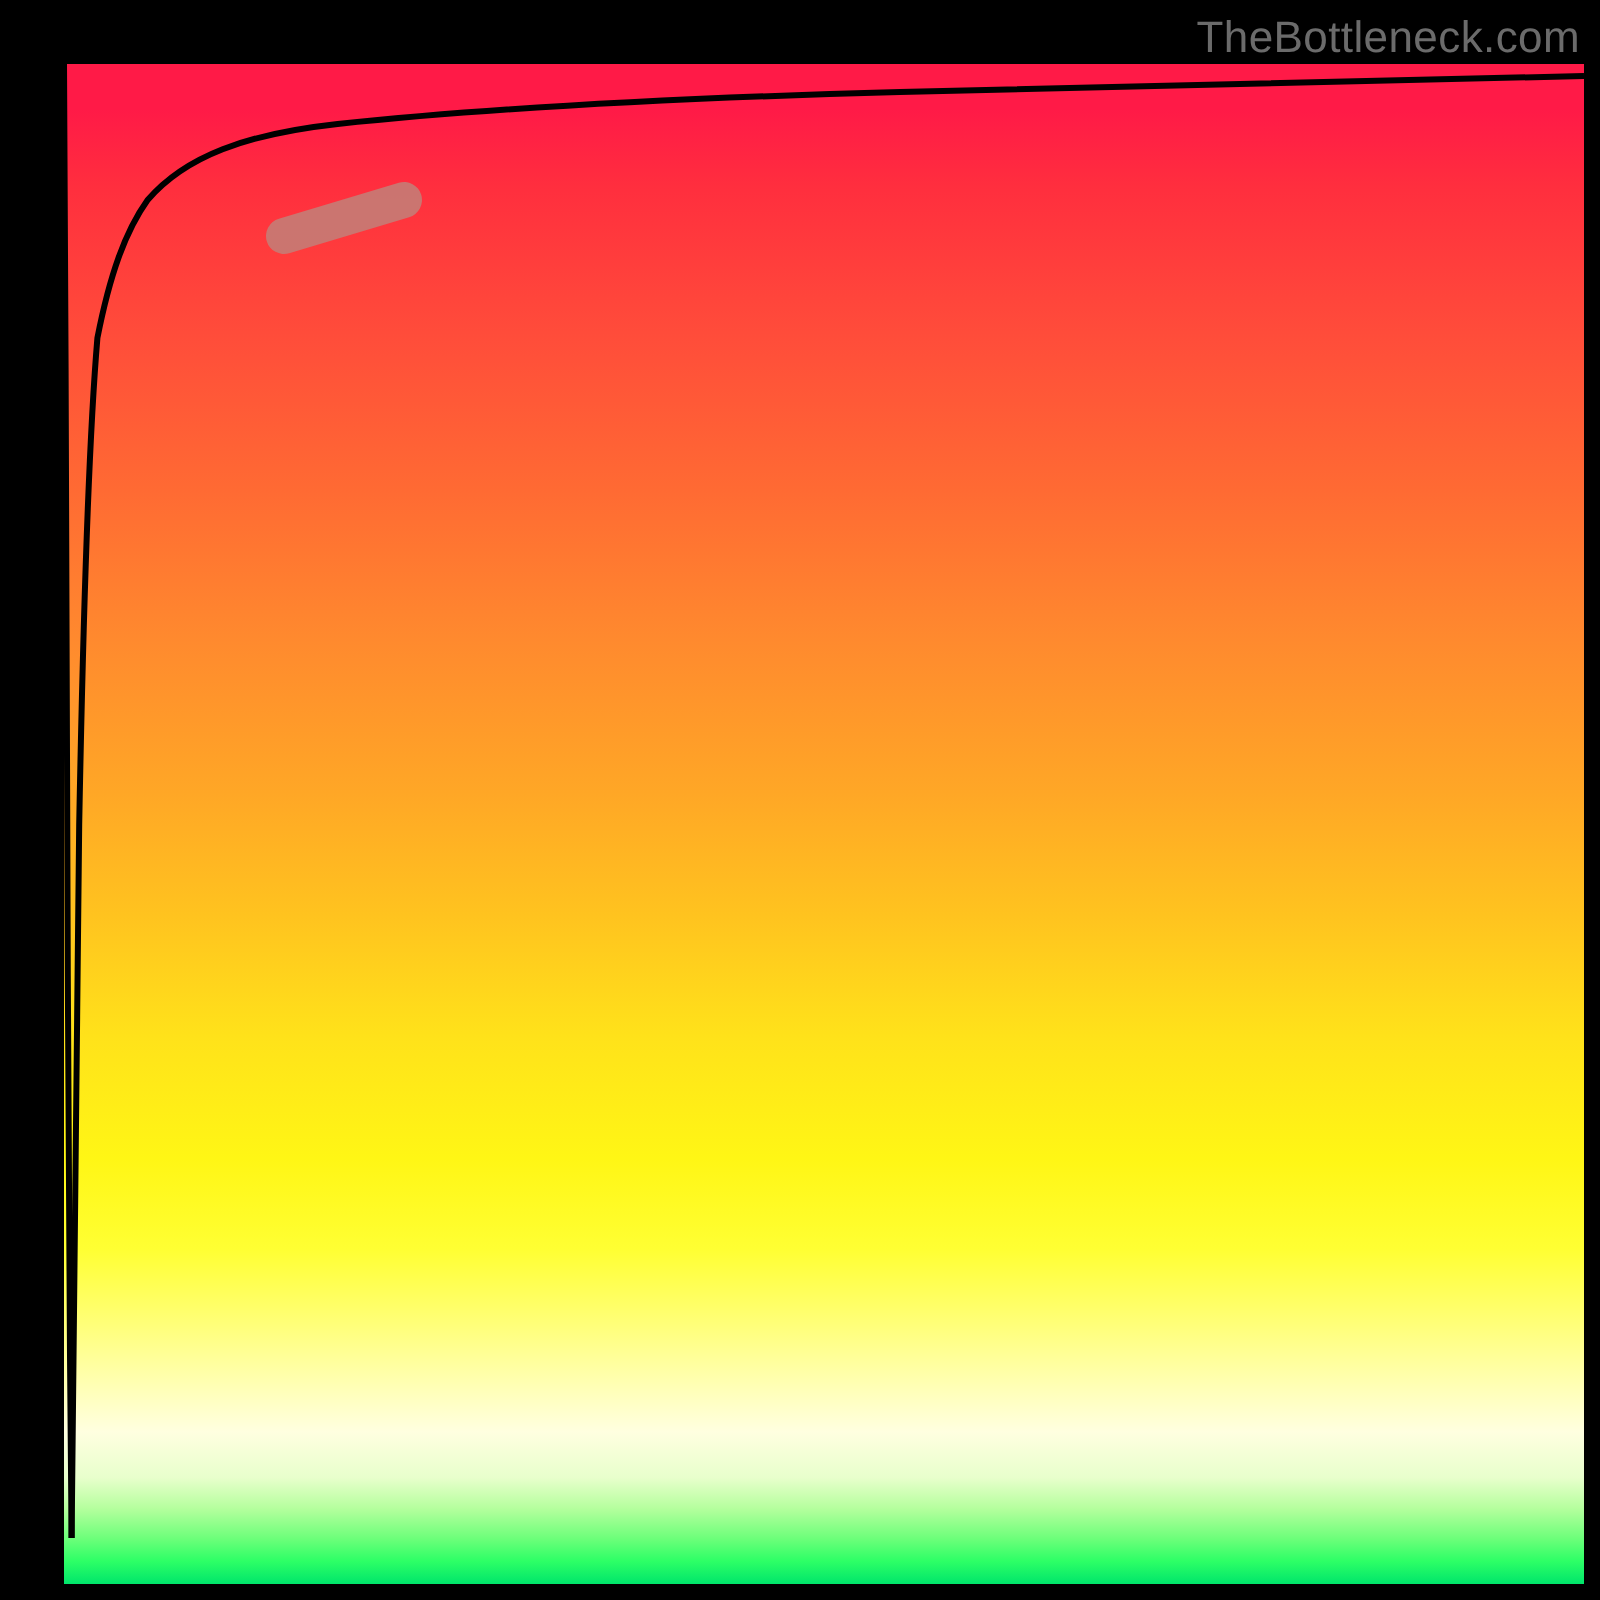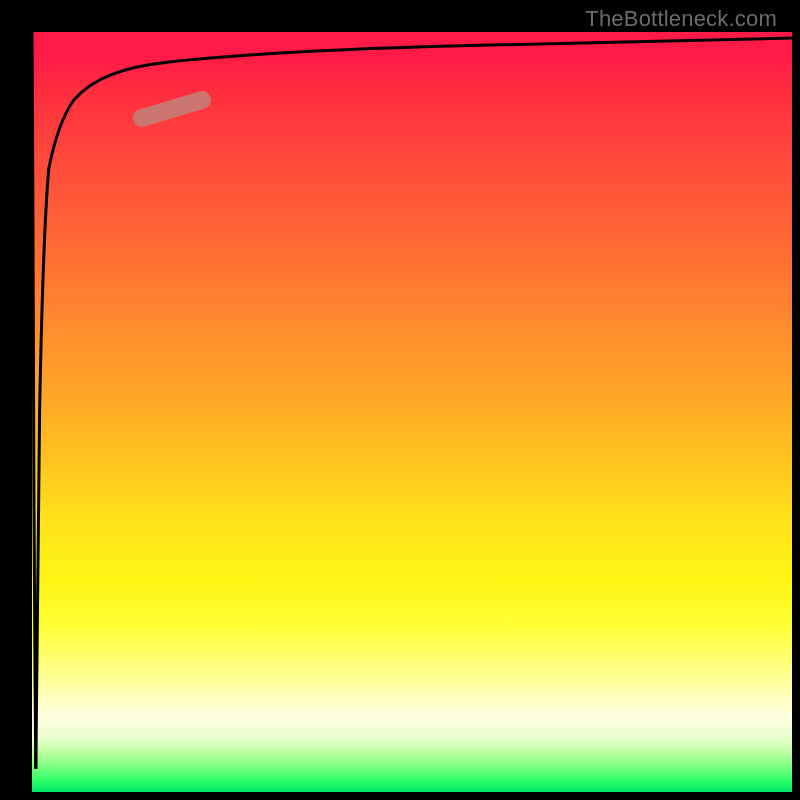--- a/index.html
+++ b/index.html
@@ -7,21 +7,21 @@
     width: 800px;
     height: 800px;
     position: relative;
     background: #000;
     font-family: Arial, Helvetica, sans-serif;
     overflow: hidden;
   }
   .watermark {
     position: absolute;
     top: 6px;
-    right: 23px;
+    right: 10px;
     font-size: 22px;
     font-weight: 400;
     color: #6b6b6b;
     letter-spacing: 0.2px;
     z-index: 10;
   }
   .plot-area {
     position: absolute;
     left: 32px;
     top: 32px;

